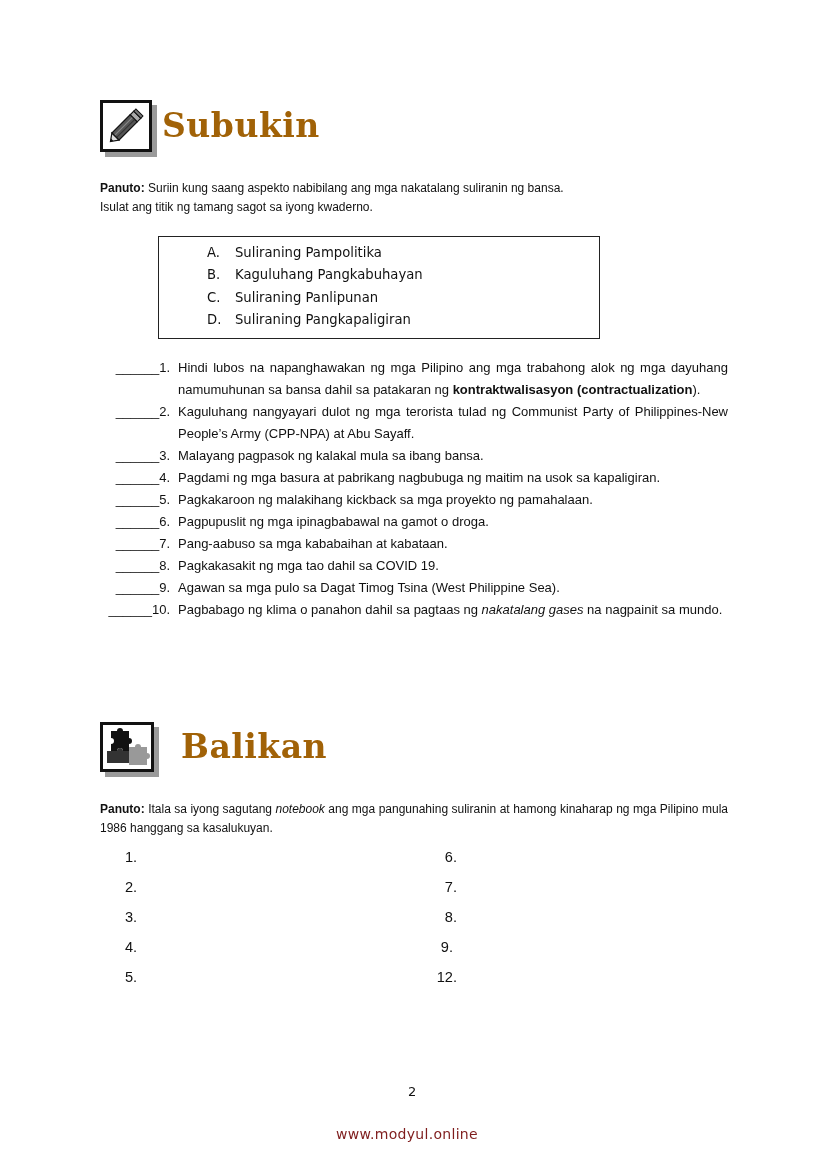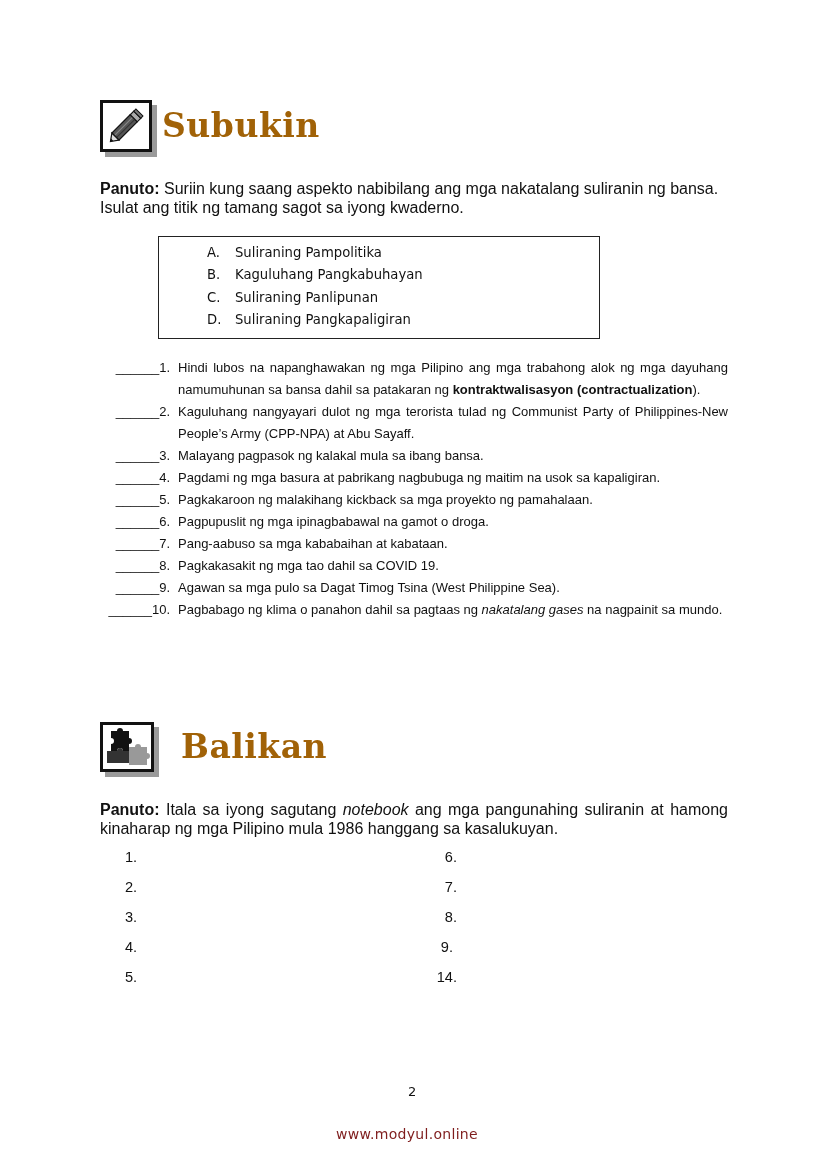--- a/index.html
+++ b/index.html
@@ -1,20 +1,20 @@
 <!DOCTYPE html>
 <html><head>
   <meta charset="utf-8">
   <style>
     html, body { margin: 0; padding: 0; background: #ffffff; }
     body { width: 826px; height: 1169px; position: relative; overflow: hidden; font-family: "Liberation Sans", sans-serif; color: #111; }
     .abs { position: absolute; }
     .icon-box { width: 52px; height: 52px; border: 3px solid #111; background: #fff; box-shadow: 5px 5px 0 #9a9a9a; box-sizing: border-box; }
     .section-title { font-family: "DejaVu Serif", "Liberation Serif", serif; font-weight: bold; font-size: 33px; color: #a16207; letter-spacing: 0.5px; }
-    .panuto { font-size: 16px; line-height: 19px; }
+    .panuto { font-size: 12px; line-height: 19px; }
     .panuto b { font-weight: bold; }
     .choice-box { border: 1px solid #222; box-sizing: border-box; }
     .choice { font-family: "DejaVu Sans", sans-serif; font-size: 13.2px; line-height: 22.4px; display: flex; }
     .choice .letter { width: 28px; }
     .q-row { font-size: 13px; line-height: 22px; display: flex; }
     .q-blank { width: 83px; text-align: right; white-space: nowrap; flex: none; }
     .q-text { flex: 1; text-align: justify; padding-left: 8px; }
     .q-text i { font-style: italic; }
     .q-text b { font-weight: bold; }
     .num-item { font-size: 14.6px; }
@@ -125,17 +125,17 @@
   <div class="num-item" style="height:30px;">2.</div>
   <div class="num-item" style="height:30px;">3.</div>
   <div class="num-item" style="height:30px;">4.</div>
   <div class="num-item" style="height:30px;">5.</div>
 </div>
 <div class="abs" style="left:433px; top:849px; width:24px;">
   <div class="num-item" style="height:30px; text-align:right;">6.</div>
   <div class="num-item" style="height:30px; text-align:right;">7.</div>
   <div class="num-item" style="height:30px; text-align:right;">8.</div>
   <div class="num-item" style="height:30px; text-align:right; padding-right:4px;">9.</div>
-  <div class="num-item" style="height:30px; text-align:right;">14.</div>
+  <div class="num-item" style="height:30px; text-align:right;">12.</div>
 </div>
 
 <div class="abs page-num" style="left:408px; top:1084px;">2</div>
 <div class="abs footer" style="left:336px; top:1126px;">www.modyul.online</div>
 
 </body></html>

